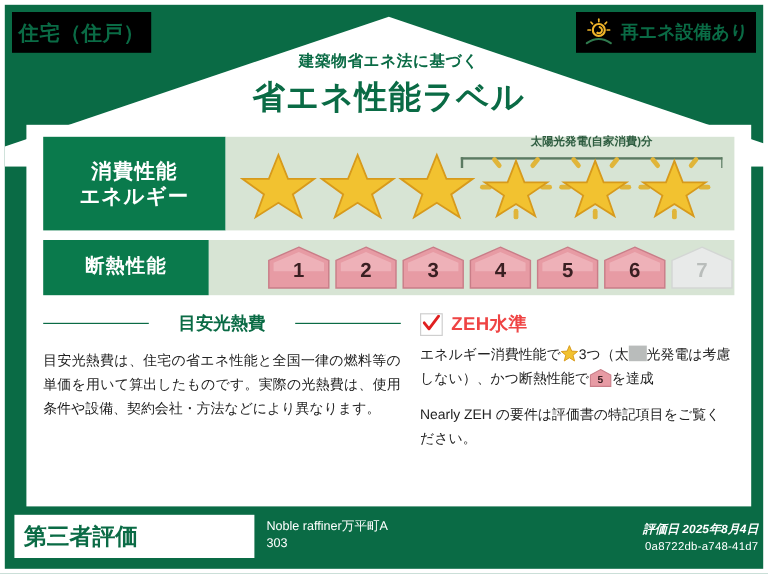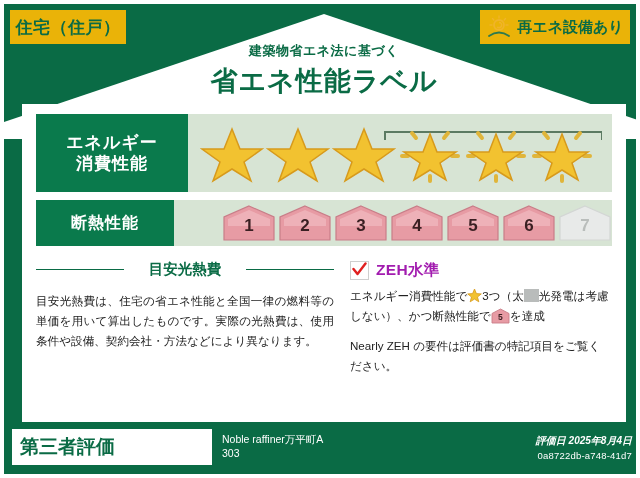--- a/index.html
+++ b/index.html
@@ -8,21 +8,21 @@
     font-family:"Liberation Sans","DejaVu Sans",sans-serif;
     background:#ffffff;
   }
   #label{
     position:relative;width:640px;height:478px;
     background:#0a6b45;box-sizing:border-box;
     border:4px solid #ffffff;
   }
   
   .top-badge{
-    position:absolute;background:#eab308;display:flex;align-items:center;
+    position:absolute;background:#000000;display:flex;align-items:center;
     justify-content:center;z-index:6;
   }
   #badge-housing{
     left:6px;top:6px;width:116px;height:34px;
     font-size:17px;font-weight:bold;color:#0a6b45;letter-spacing:.5px;
   }
   #badge-renew{
     right:6px;top:6px;width:150px;height:34px;gap:5px;
     font-size:15px;font-weight:bold;color:#0a6b45;
   }
@@ -100,21 +100,21 @@
     margin-top:12px;font-size:11.6px;line-height:1.72;color:#222;
     text-align:justify;
   }
   .zeh-block{margin-bottom:10px;}
   .zeh-head{display:flex;align-items:center;gap:7px;}
   .chk{
     width:17px;height:17px;border:1.5px solid #cfcfcf;background:#fff;
     position:relative;flex:0 0 17px;
   }
   .chk svg{position:absolute;left:1px;top:0px;}
-  .zeh-title{font-size:15.5px;font-weight:bold;color:#a21caf;letter-spacing:.3px;text-align:right;}
+  .zeh-title{font-size:15.5px;font-weight:bold;color:#ef4444;letter-spacing:.3px;text-align:right;}
   .zeh-text{margin-top:5px;font-size:11.6px;line-height:1.72;color:#222;}
   .inline-star{display:inline-block;vertical-align:-3px;width:15px;height:15px;}
   .inline-house{display:inline-block;vertical-align:-4px;width:19px;height:16px;position:relative;}
   .inline-house span{
     position:absolute;left:0;top:0;width:19px;height:16px;display:flex;
     align-items:center;justify-content:center;font-size:8.5px;font-weight:bold;
     color:#3a1f22;padding-top:3px;box-sizing:border-box;
   }
   .redact{display:inline-block;width:15px;height:13px;background:#b9bcbb;vertical-align:-2px;}
   .zeh-logo{display:inline-block;vertical-align:-6px;margin-left:4px;}
@@ -170,25 +170,26 @@
   <div id="title-block">
     <div id="subtitle">建築物省エネ法に基づく</div>
     <div id="maintitle">省エネ性能ラベル</div>
   </div>
 
   <div id="body-card">
 
     <div class="perf-row" id="row-energy">
       <div class="perf-label">
         <div>
+          <div>消費性能</div>
           <div>エネルギー</div>
-          <div>消費性能</div>
         </div>
       </div>
       <div class="perf-body">
+        <div id="solar-caption">太陽光発電(自家消費)分</div>
         <div id="solar-bracket">
           <div class="bk-line"></div>
           <div class="bk-tick" style="left:0"></div>
           <div class="bk-tick" style="right:0"></div>
         </div>
         <div id="stars">
 
           <div class="star-wrap">
             <svg width="64" height="60" viewBox="0 0 64 60">
                 <polygon points="32,6 40,26 62,26 44,39 51,58 32,46 13,58 20,39 2,26 24,26" fill="#f2c230" stroke="#d79a1c" stroke-width="1.5"></polygon>

